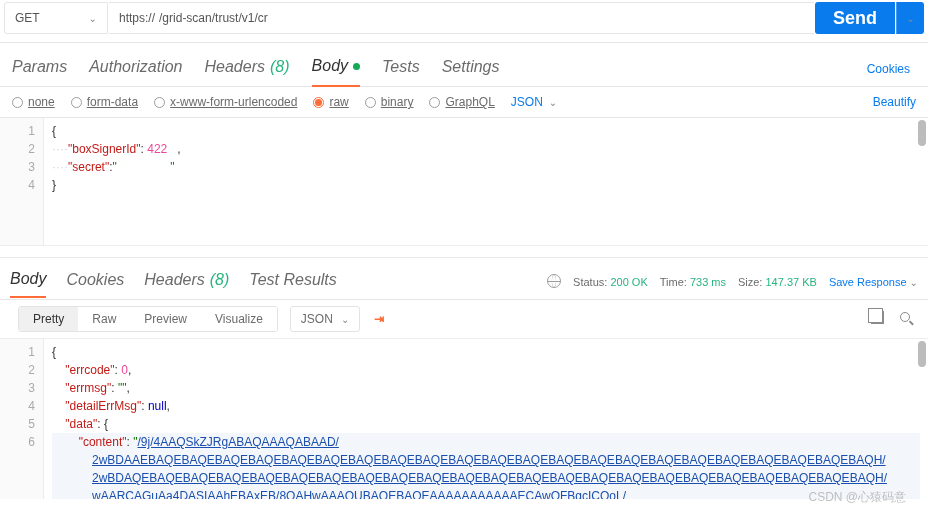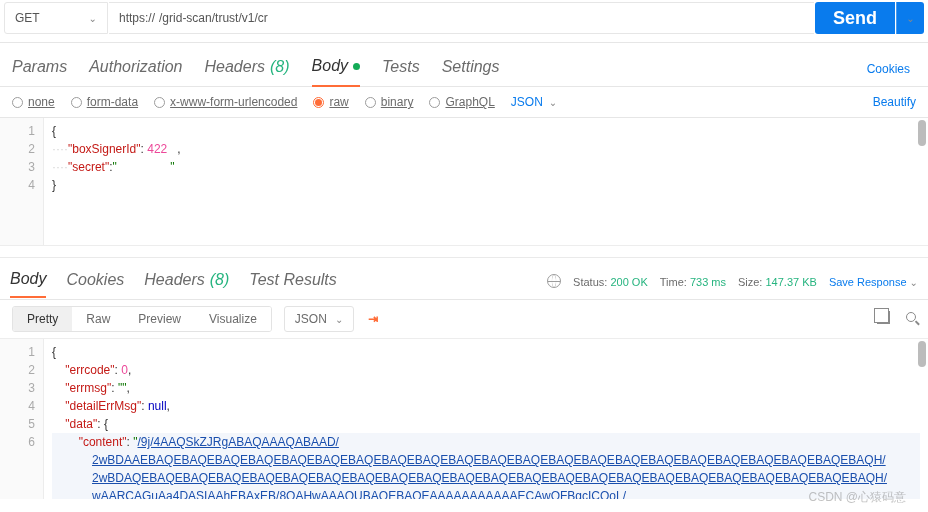--- a/index.html
+++ b/index.html
@@ -51,21 +51,21 @@
   .respbar { display:flex; align-items:center; gap:20px; padding:6px 10px 2px; border-bottom:1px solid var(--border);}
   .respbar .tab { padding:6px 0 8px;}
   .respbar .tab.active { border-bottom:2px solid var(--orange); margin-bottom:-1px;}
   .meta { margin-left:auto; display:flex; align-items:flex-end; gap:12px; color:var(--muted); font-size:11px;}
   .meta .ok { color:var(--green);}
   .meta .val { color:var(--green);}
   .save { color:var(--accent); font-weight:500;}
   .globe { width:14px; height:14px; border:1px solid #9c9c9c; border-radius:50%; position:relative;}
   .globe::before{ content:""; position:absolute; inset:0; border-left:1px solid #9c9c9c; border-right:1px solid #9c9c9c; border-radius:50%; transform:scaleX(.4);}
   .globe::after{ content:""; position:absolute; left:0; right:0; top:50%; border-top:1px solid #9c9c9c;}
-  .viewbar { display:flex; align-items:center; gap:2px; padding:6px 12px; border-bottom:1px solid #ededed;}
+  .viewbar { display:flex; align-items:center; gap:2px; padding:6px 18px; border-bottom:1px solid #ededed;}
   .seg { display:flex; border:1px solid #e3e3e3; border-radius:3px; overflow:hidden;}
   .seg button { border:none; background:#fff; padding:5px 14px; color:var(--muted); font-size:12px;}
   .seg button.active { background:#f0f0f0; color:#333;}
   .type-box { margin-left:10px; border:1px solid #e3e3e3; border-radius:3px; padding:5px 10px; color:var(--muted); display:flex; align-items:center; gap:8px;}
   .wrap-icon { margin-left:12px; color:var(--orange); font-weight:bold;}
   .right-icons { margin-left:auto; display:flex; gap:16px; color:#8a8a8a;}
   .resp-editor { display:flex; height:160px; position:relative;}
   .resp-editor .code { overflow:hidden;}
   .resp-editor .line { display:block;}
   .hl { background:#f3f6fb;}

